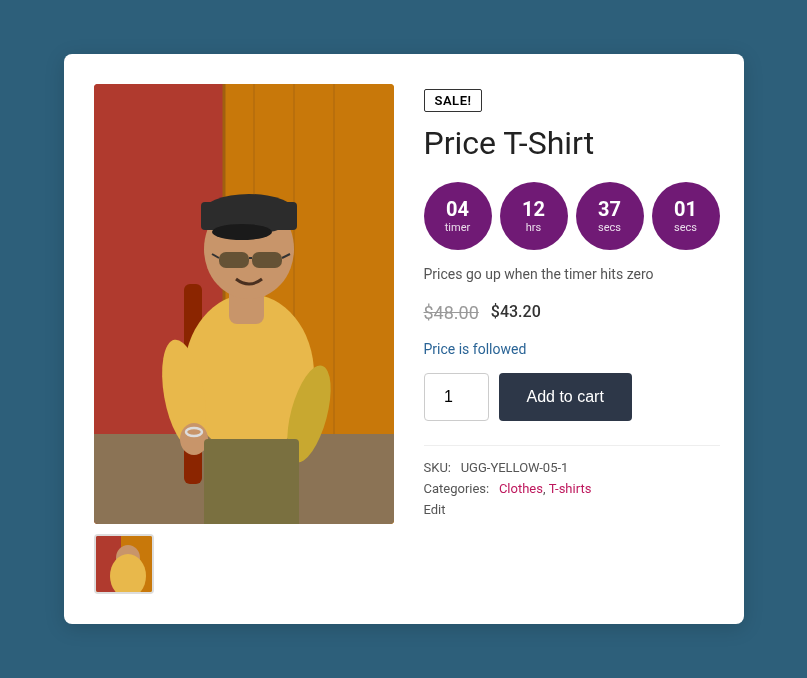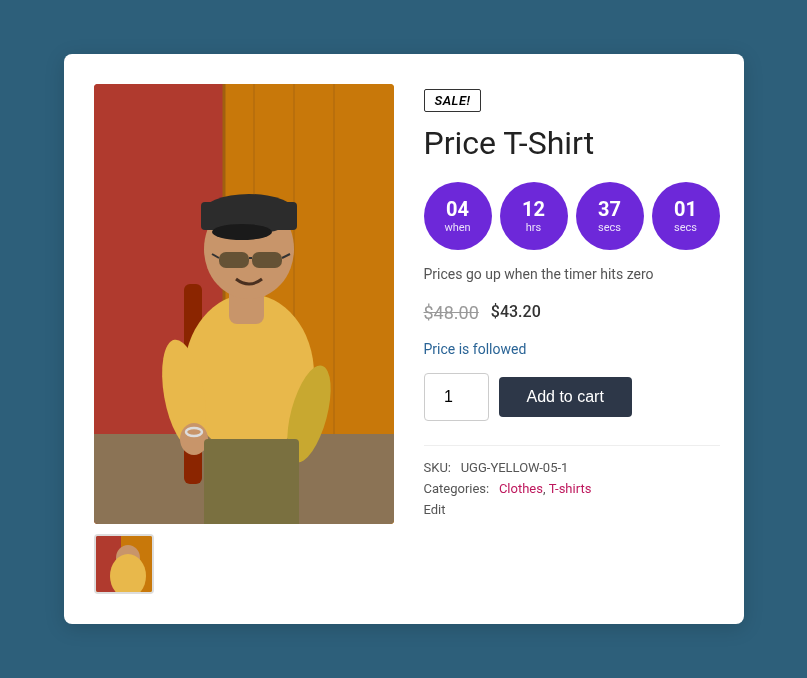--- a/index.html
+++ b/index.html
@@ -54,36 +54,35 @@
     }
     .sale-badge {
       display: inline-block;
       border: 1px solid #333;
       padding: 3px 10px;
       font-size: 13px;
       font-weight: 600;
       letter-spacing: 0.5px;
       margin-bottom: 12px;
       border-radius: 2px;
-      font-style: italic;
     }
     .product-title {
       font-size: 32px;
       font-weight: 400;
       color: #222;
       margin-bottom: 20px;
       line-height: 1.2;
     }
     .countdown-row {
       display: flex;
       gap: 8px;
       margin-bottom: 16px;
     }
     .countdown-item {
-      background: #6d28d9;
+      background: #701a75;
       border-radius: 50%;
       width: 68px;
       height: 68px;
       display: flex;
       flex-direction: column;
       align-items: center;
       justify-content: center;
       color: #fff;
     }
     .countdown-number {
@@ -136,21 +135,21 @@
       text-align: center;
       font-size: 16px;
       border-radius: 4px;
       outline: none;
     }
     .add-to-cart-btn {
       background: #2d3748;
       color: #fff;
       border: none;
       padding: 0 28px;
-      height: 40px;
+      height: 48px;
       font-size: 16px;
       font-weight: 500;
       border-radius: 4px;
       cursor: pointer;
       white-space: nowrap;
     }
     .divider {
       border: none;
       border-top: 1px solid #eee;
       margin: 8px 0 14px;
@@ -234,21 +233,21 @@
   </div>
 
   <div class="info-section">
     <div class="sale-badge">SALE!</div>
     <h1 class="product-title">Price T-Shirt</h1>
 
     
     <div class="countdown-row">
       <div class="countdown-item">
         <span class="countdown-number">04</span>
-        <span class="countdown-label">when</span>
+        <span class="countdown-label">timer</span>
       </div>
       <div class="countdown-item">
         <span class="countdown-number">12</span>
         <span class="countdown-label">hrs</span>
       </div>
       <div class="countdown-item">
         <span class="countdown-number">37</span>
         <span class="countdown-label">secs</span>
       </div>
       <div class="countdown-item">

